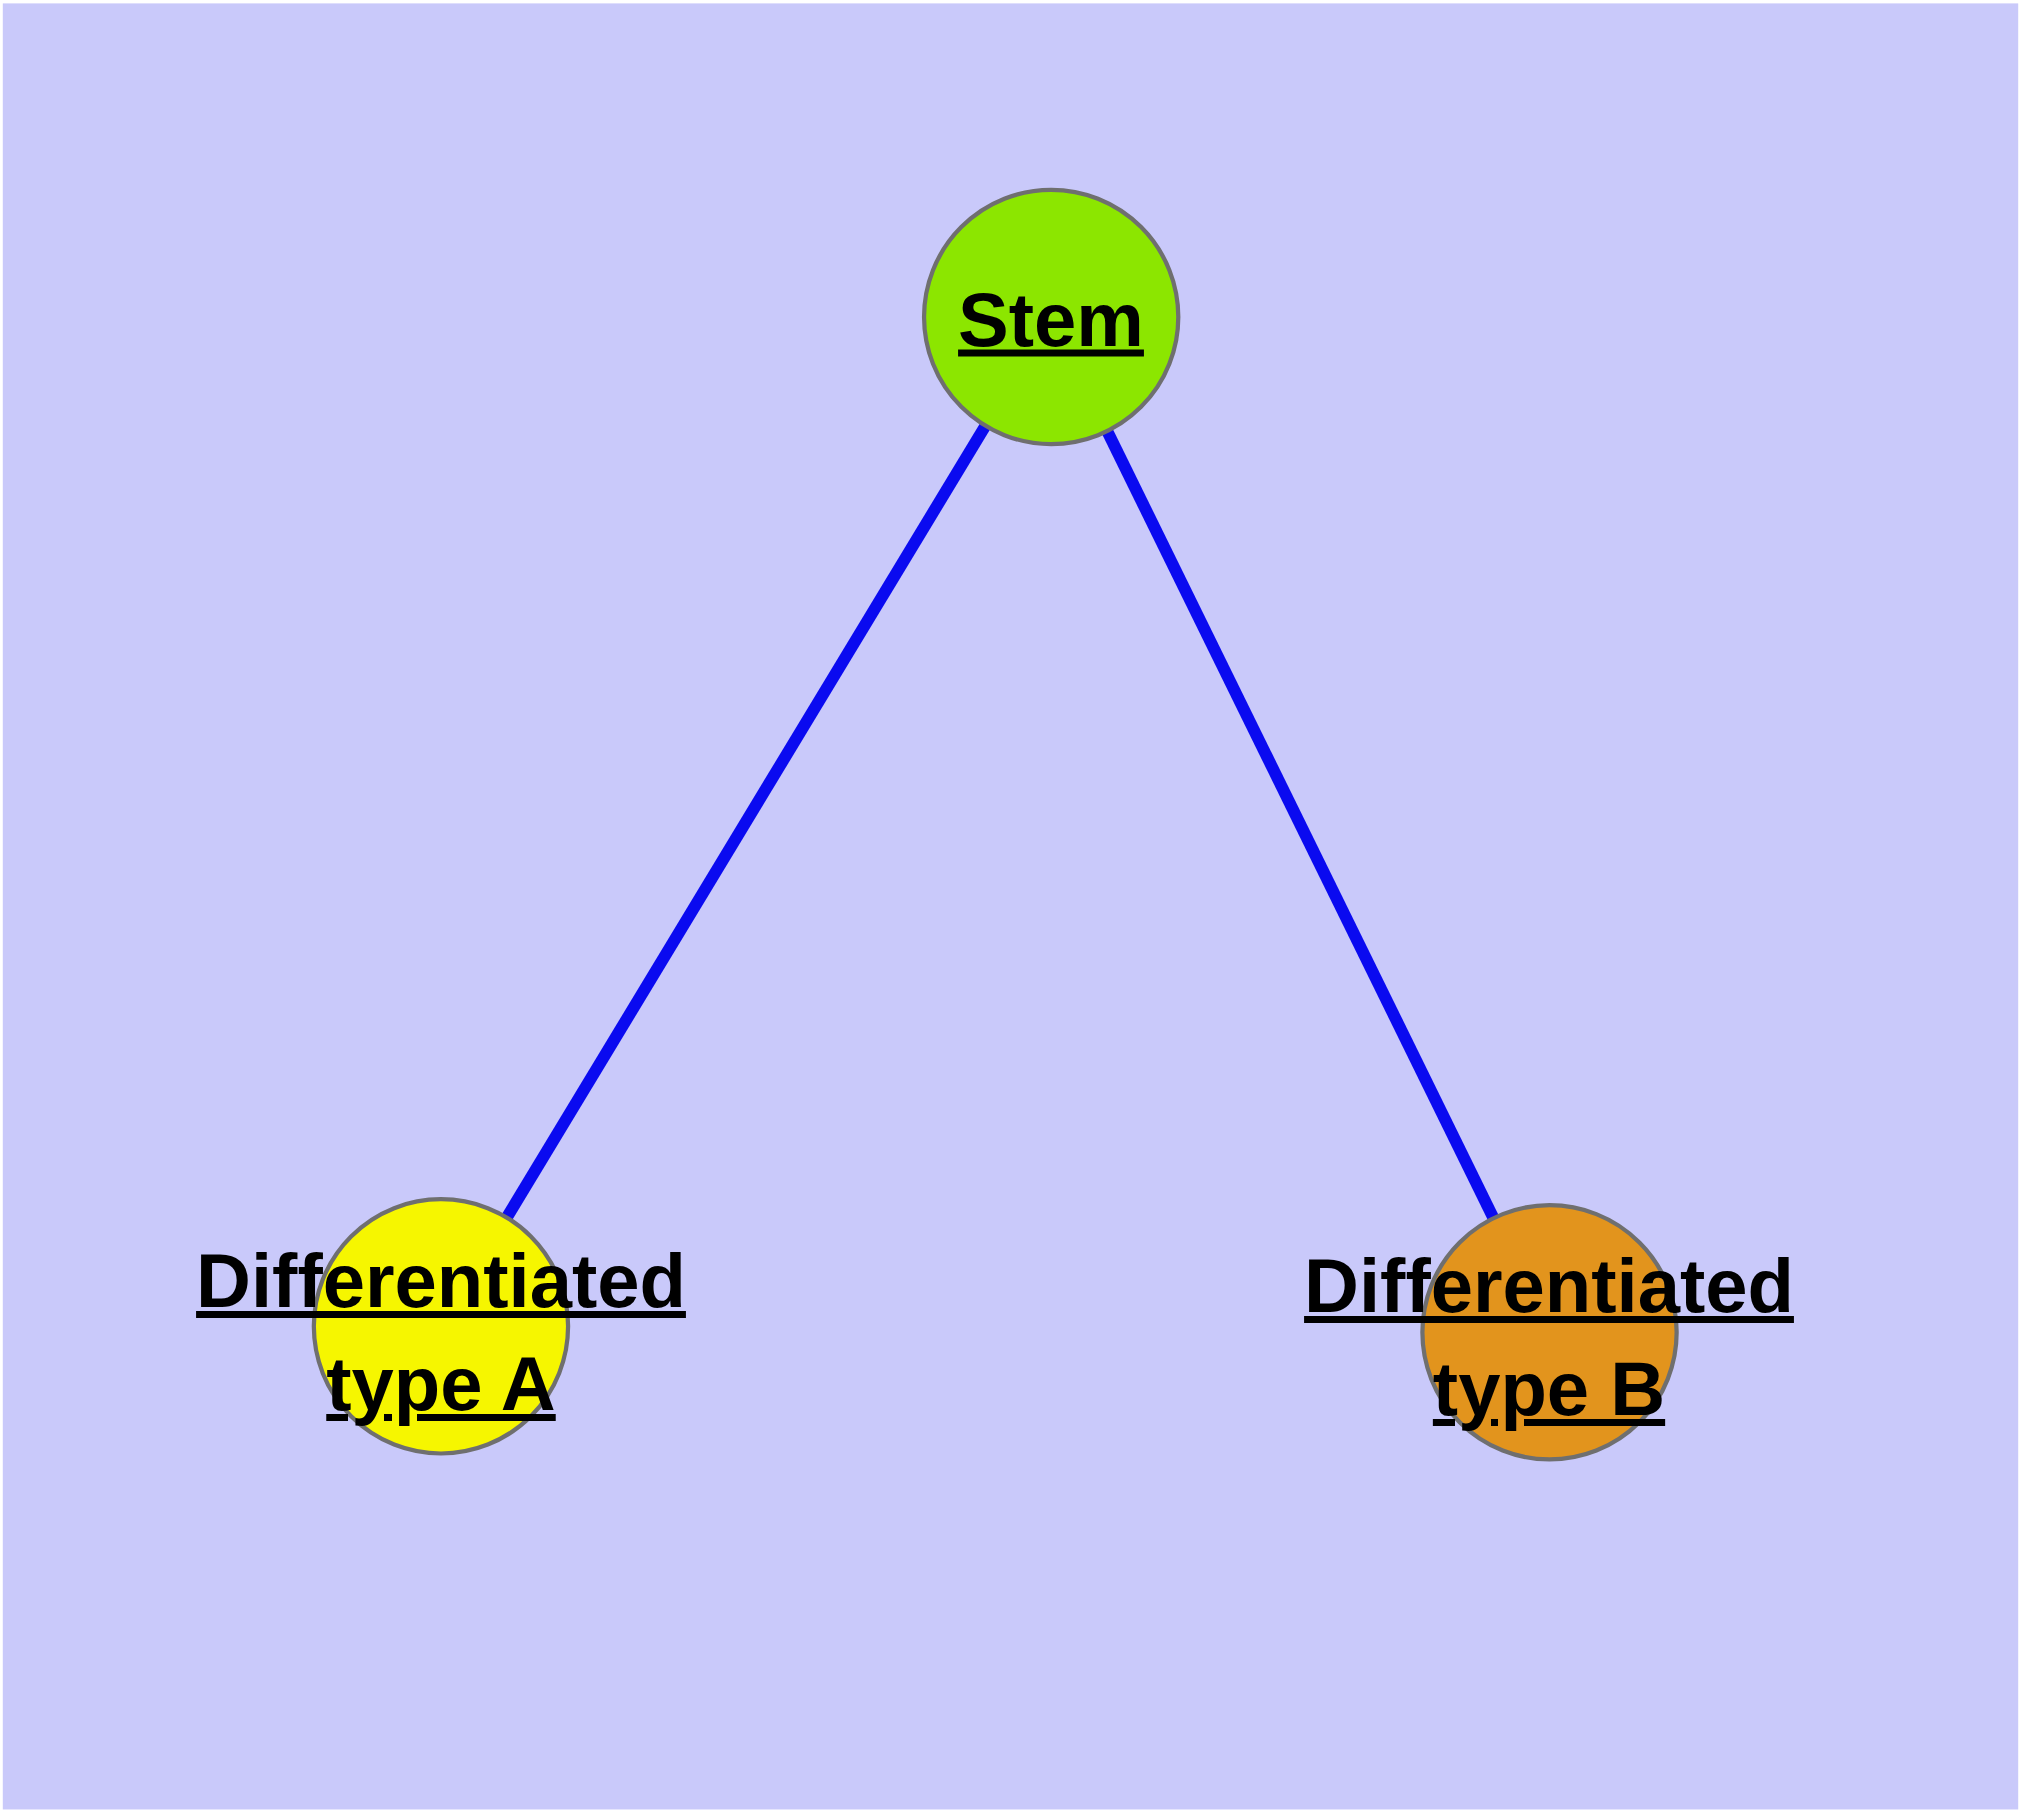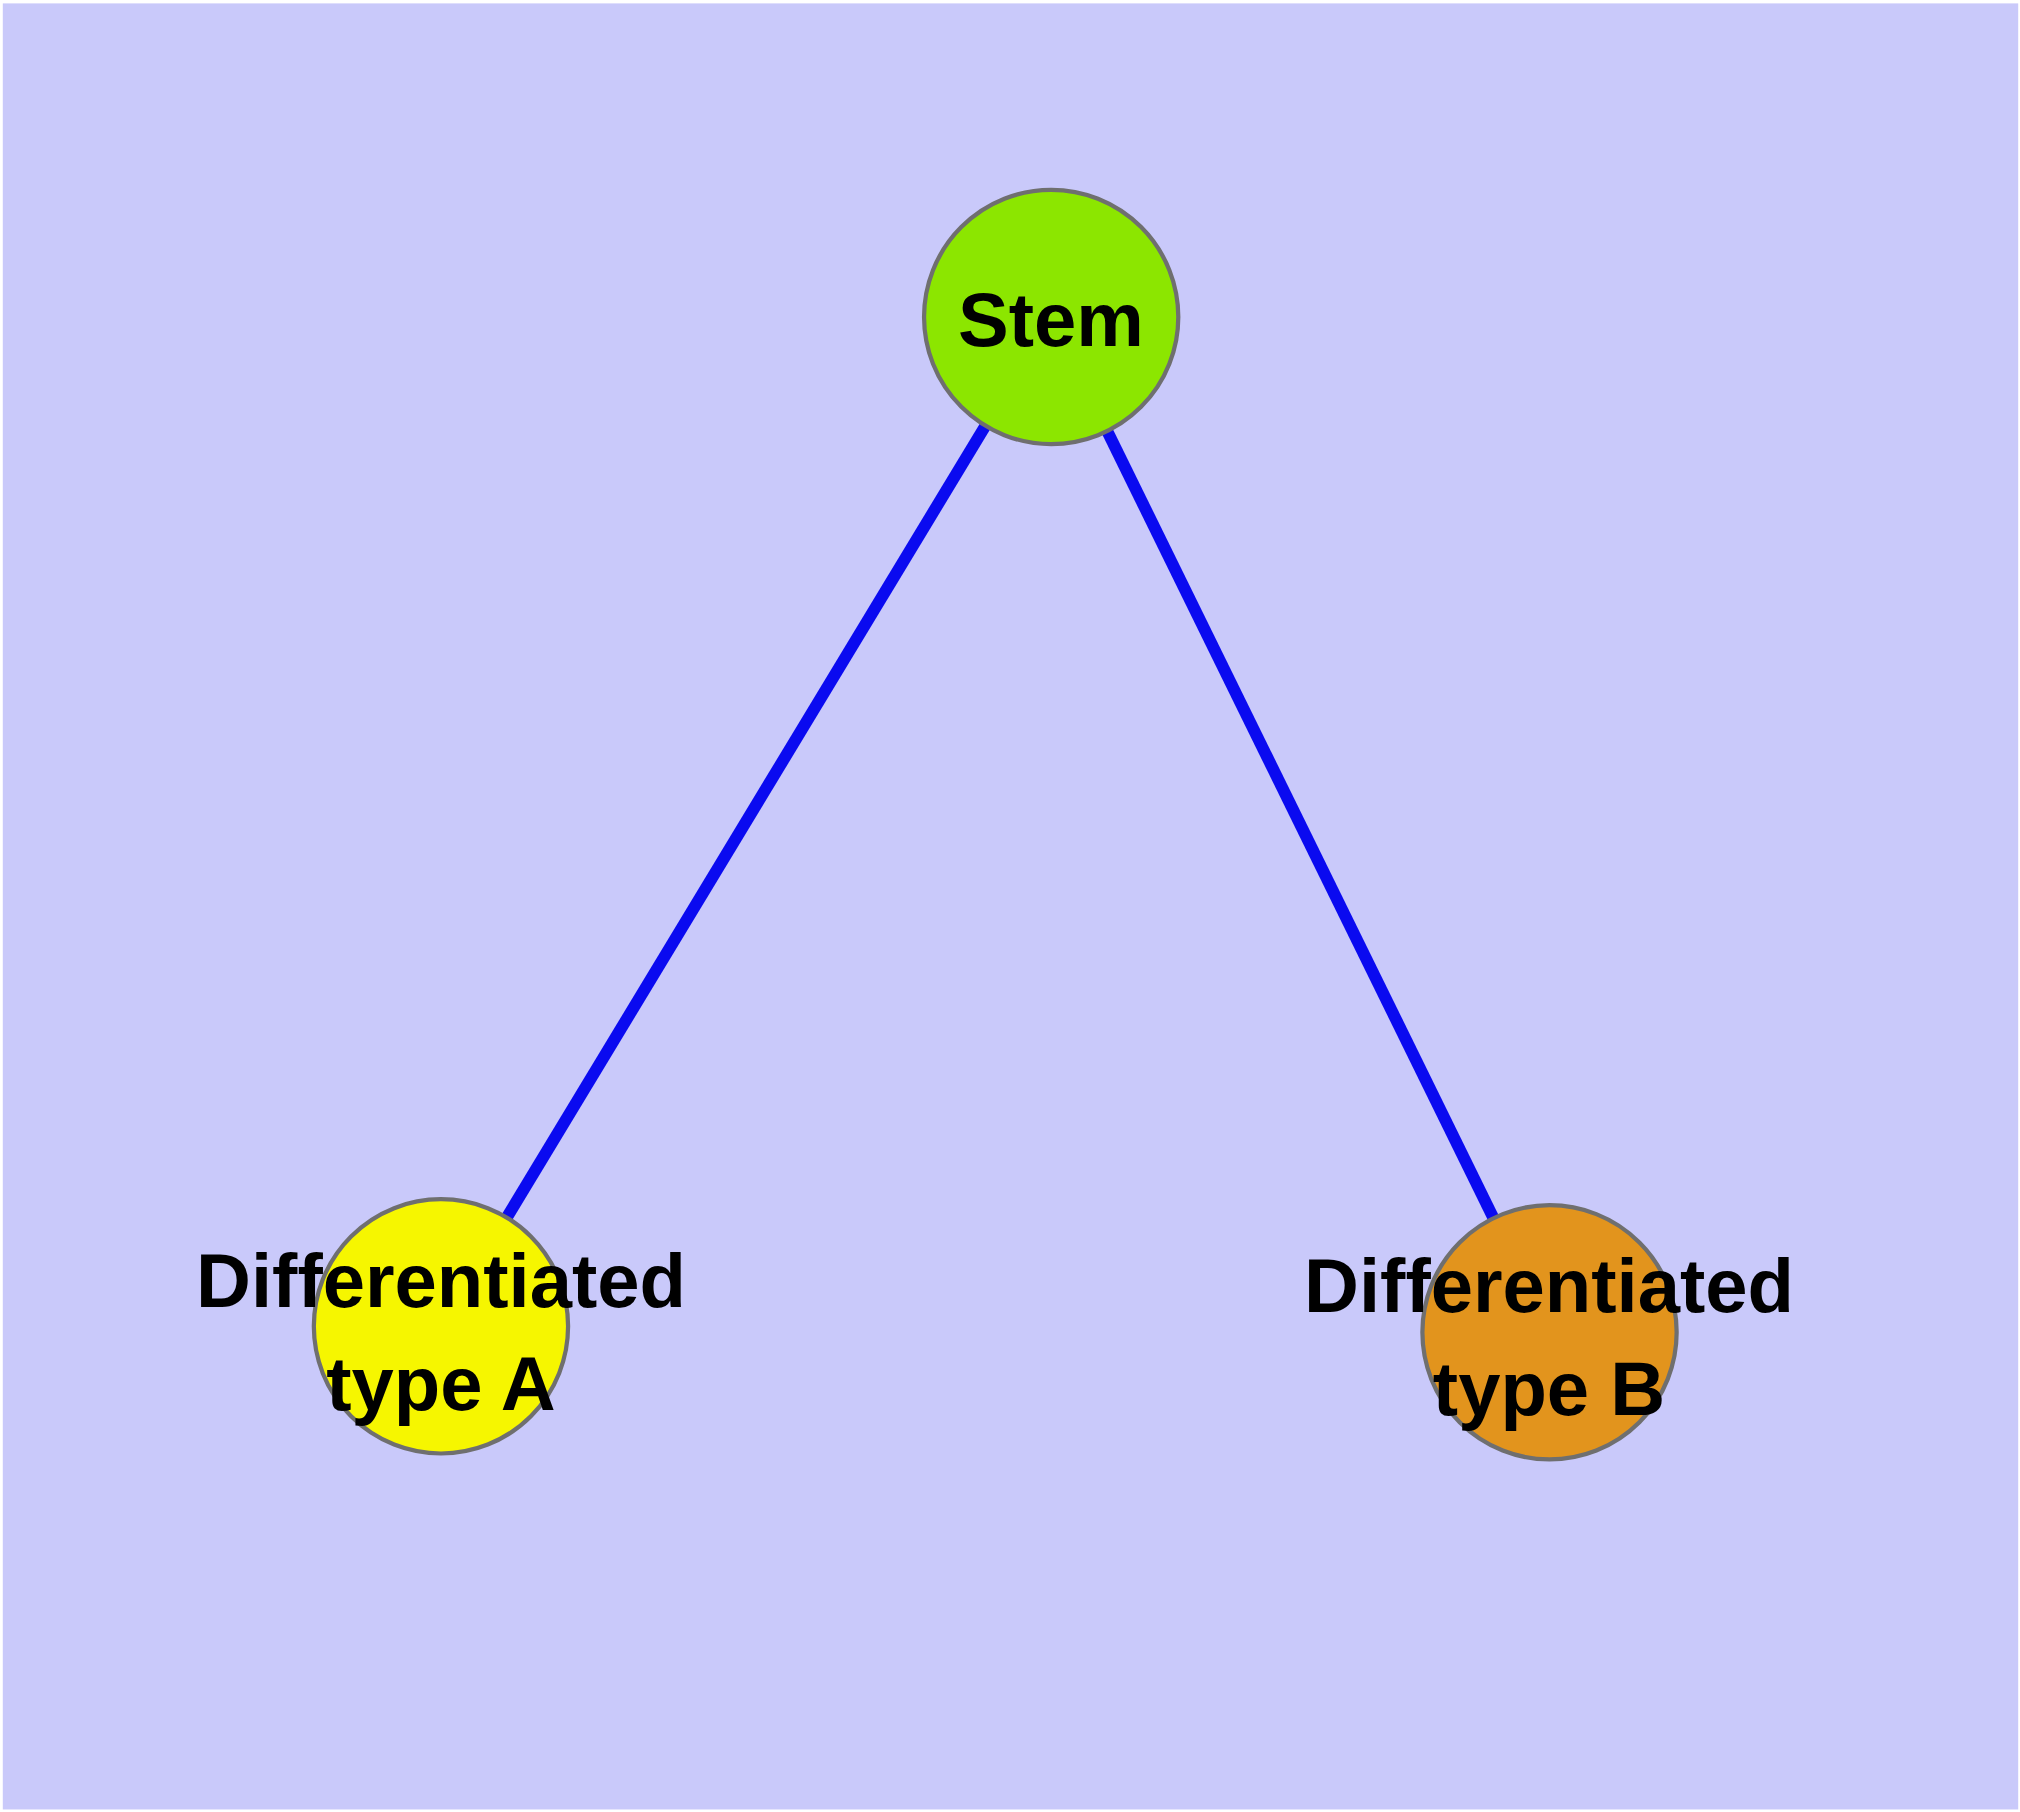--- a/index.html
+++ b/index.html
@@ -26,20 +26,21 @@
     position: absolute;
     transform: translate(-50%, -50%);
     color: #000000;
     font-family: "Liberation Sans", sans-serif;
     font-weight: 700;
     font-size: 76px;
     line-height: 103px;
     text-align: center;
     white-space: pre-line;
     pointer-events: none;
+    text-decoration: underline;
   }
   .label-stem   { left: 1051px; top: 319px; }
   .label-type-a { left: 441px;  top: 1332px; }
   .label-type-b { left: 1549px; top: 1337px; }
 </style>
 </head>
 <body>
 
 <svg class="graph" viewBox="0 0 2384 2138" xmlns="http://www.w3.org/2000/svg">
 

